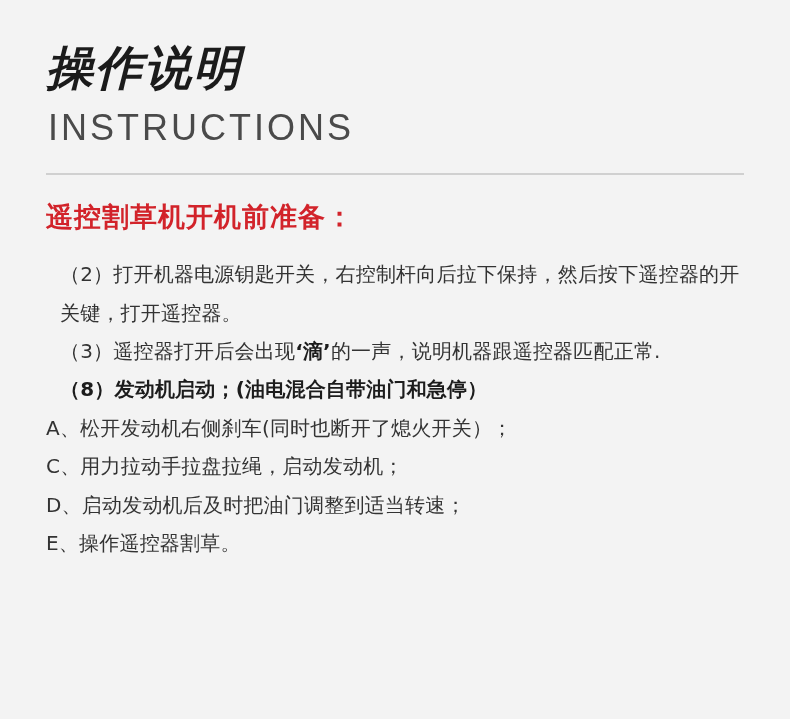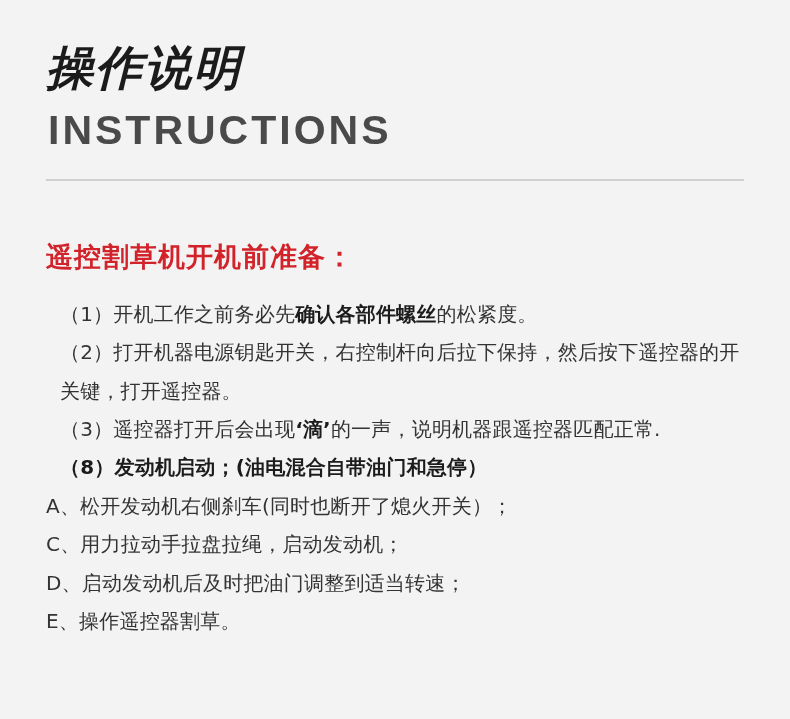--- a/index.html
+++ b/index.html
@@ -29,35 +29,35 @@
     font-size: 47px;
     font-weight: 700;
     font-style: italic;
     letter-spacing: 2px;
     color: #1b1b1b;
     line-height: 1.1;
     margin: 0;
   }
   .title-en {
     font-family: "Liberation Sans", sans-serif;
-    font-size: 41px;
-    font-weight: 700;
+    font-size: 36px;
+    font-weight: 400;
     letter-spacing: 3px;
     color: #4a4a4a;
     margin: 14px 0 0 2px;
     line-height: 1.1;
   }
   .divider {
     margin-top: 26px;
     height: 2px;
     background: #d0d0d0;
     width: 698px;
   }
   .section-title {
-    margin-top: 58px;
+    margin-top: 24px;
     font-family: "DejaVu Sans", sans-serif;
     font-size: 27px;
     font-weight: 700;
     color: #d2232a;
     letter-spacing: 1px;
   }
   .body-list {
     margin-top: 20px;
   }
   .line {
@@ -89,21 +89,20 @@
   <div class="header">
     <div class="title-cn">操作说明</div>
     <div class="title-en">INSTRUCTIONS</div>
   </div>
 
   <div class="divider"></div>
 
   <div class="section-title">遥控割草机开机前准备：</div>
 
   <div class="body-list">
-      <div class="line indent"><span>（1）开机工作之前务必先</span><span class="bold">确认各部件螺丝</span><span>的松紧度。</span></div>
       <div class="line indent"><span>（2）打开机器电源钥匙开关，右控制杆向后拉下保持，然后按下遥控器的开关键，打开遥控器。</span></div>
       <div class="line indent"><span>（3）遥控器打开后会出现</span><span class="bold">‘滴’</span><span>的一声，说明机器跟遥控器匹配正常.</span></div>
       <div class="line strong"><span class="bold">（8）发动机启动；(油电混合自带油门和急停）</span></div>
       <div class="line"><span>A、松开发动机右侧刹车(同时也断开了熄火开关）；</span></div>
       <div class="line"><span>C、用力拉动手拉盘拉绳，启动发动机；</span></div>
       <div class="line"><span>D、启动发动机后及时把油门调整到适当转速；</span></div>
       <div class="line"><span>E、操作遥控器割草。</span></div>
     </div>
 
 </div>

